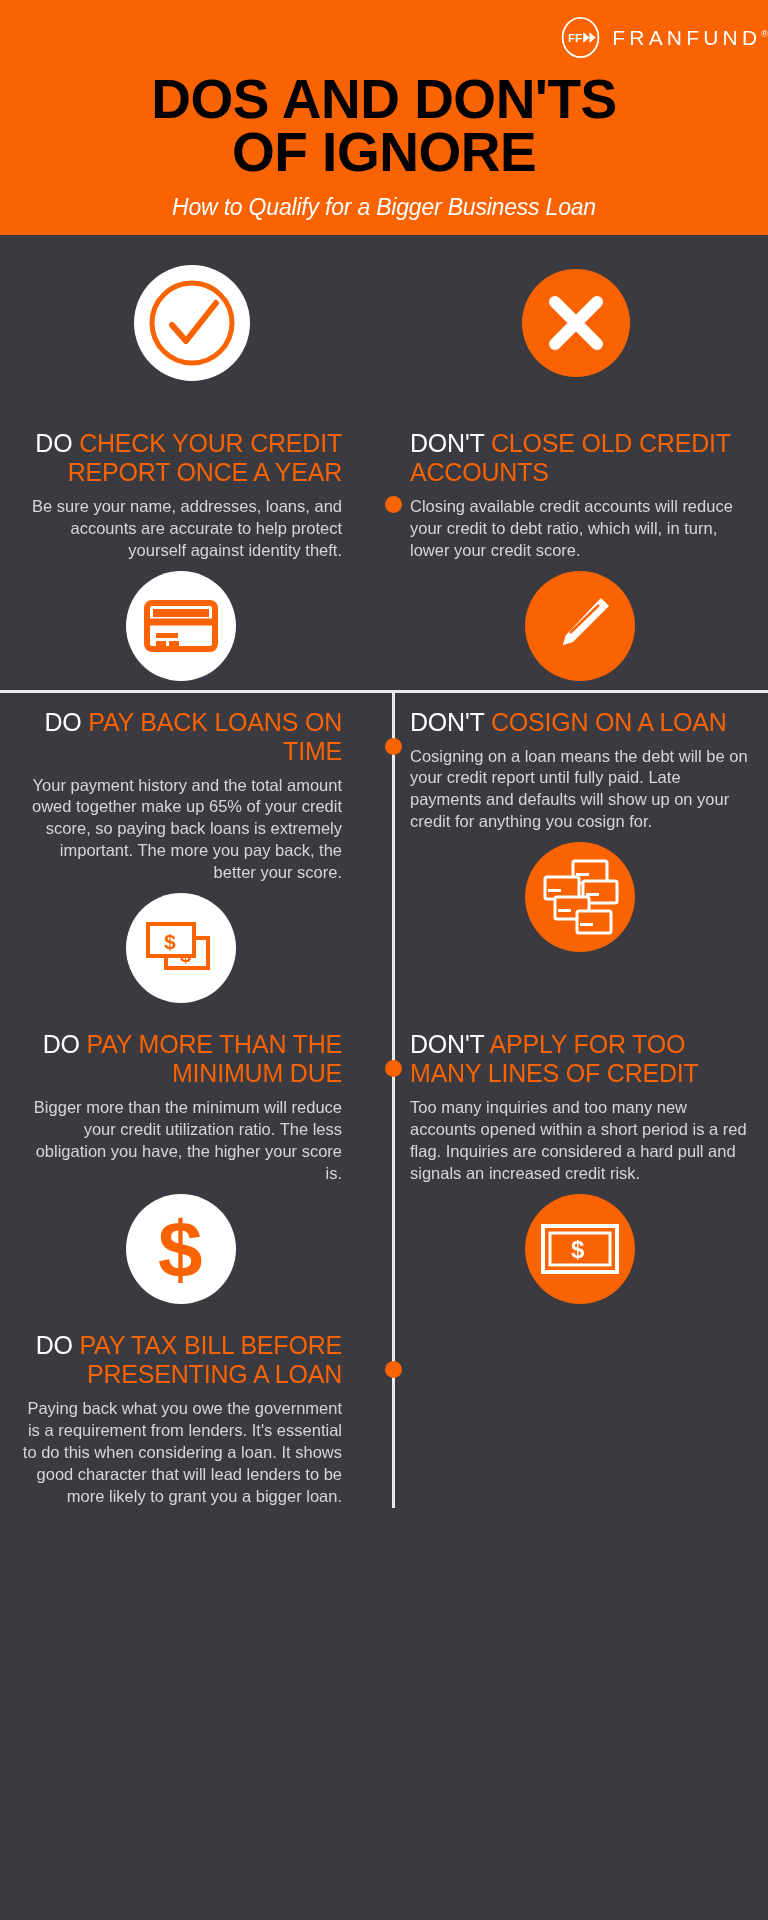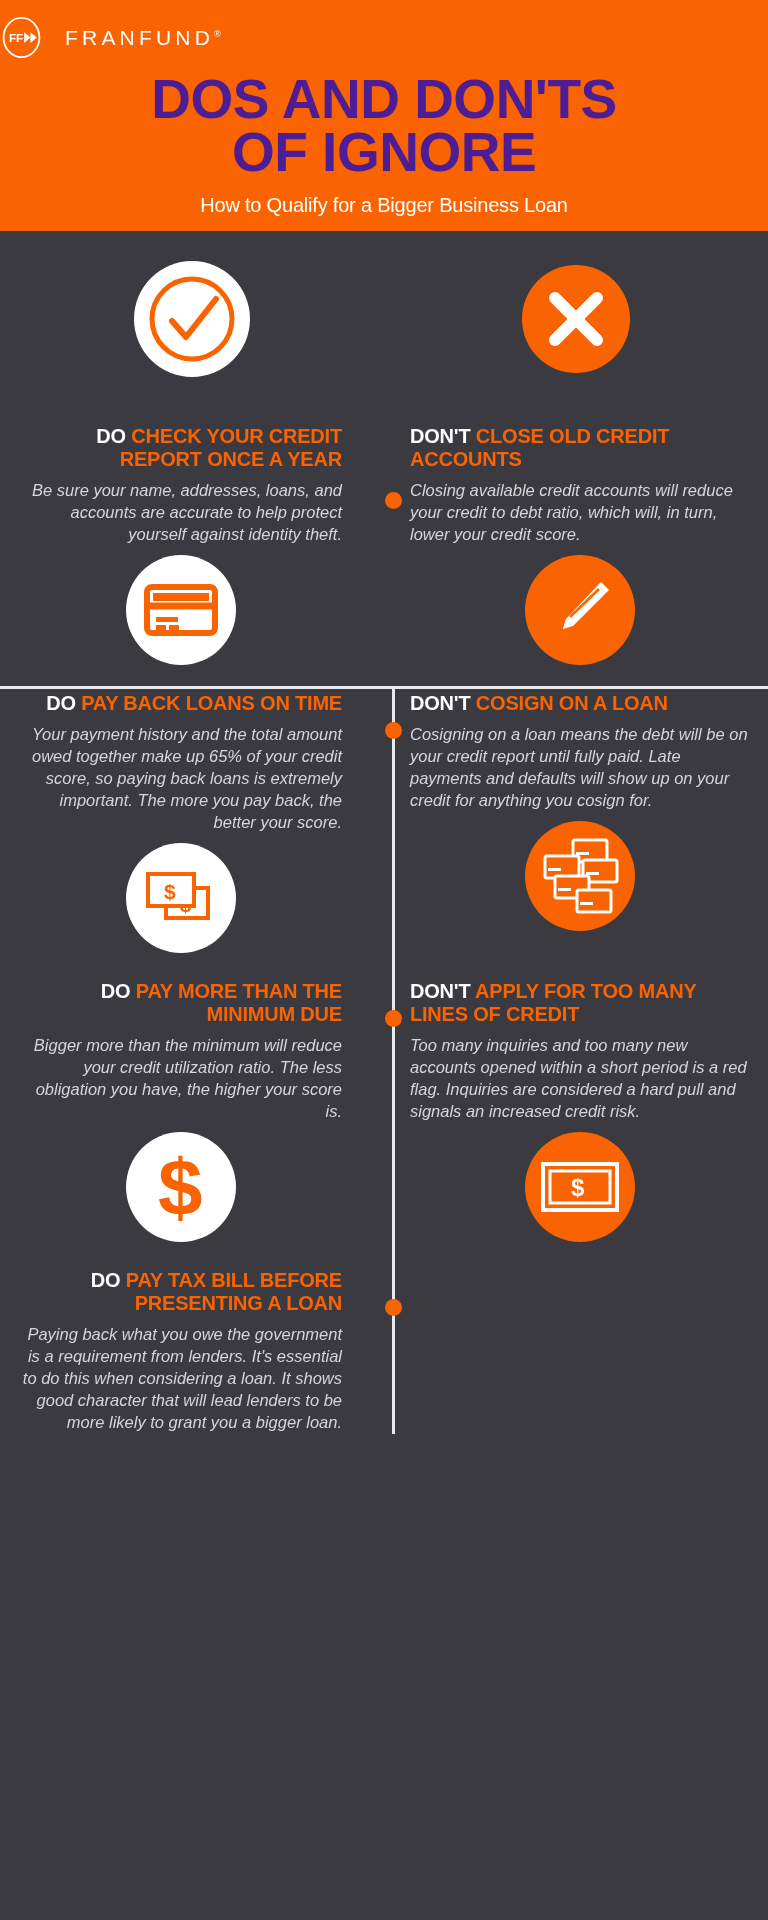--- a/index.html
+++ b/index.html
@@ -13,44 +13,45 @@
   }
 
   
   .header {
     background:#f96302;
     padding:16px 0 14px 0;
     text-align:center;
     position:relative;
   }
   .brand {
-    display:flex; align-items:center; justify-content:flex-start;
-    gap:22px; margin-bottom:14px;
+    display:flex; align-items:center; justify-content:flex-end;
+    gap:10px; margin-bottom:14px;margin-left:43px;
   }
   .brand-mark { width:43px; height:43px; display:block; }
   .brand-name {
     font-size:21px; letter-spacing:4.2px; font-weight:400;
     color:#ffffff; position:relative; line-height:1;
   }
   .brand-name .reg {
     font-size:9px; vertical-align:super; letter-spacing:0;
   }
   .title {
     font-family:"Liberation Sans", sans-serif;
     font-weight:bold;
     font-size:55px;
     line-height:0.97;
     letter-spacing:-0.5px;
-    color:#4c1d95;
+    color:#000000;
     padding:0 20px;
   }
   .title .l2 { display:block; }
   .subtitle {
     margin-top:14px;
-    font-size:20px;
+    font-size:23px;
+    font-style:italic;
     font-weight:400;
     color:#ffffff;
     letter-spacing:-0.2px;
     white-space:nowrap;
   }
 
   
   .board { position:relative; background:#3a3a40; }
 
   
@@ -97,36 +98,35 @@
   .icon-circle-w {
     width:110px; height:110px; border-radius:50%;
     background:#ffffff; display:flex; align-items:center; justify-content:center;
   }
   .icon-circle-o {
     width:110px; height:110px; border-radius:50%;
     background:#f96302; display:flex; align-items:center; justify-content:center;
   }
 
   .heading {
-    font-weight:bold;
-    font-size:20px;
+    font-weight:normal;
+    font-size:25px;
     line-height:1.16;
     letter-spacing:-0.2px;
     color:#f96302;
     text-transform:uppercase;
   }
   .heading .kw { color:#ffffff; }
 
   .para {
     margin-top:9px;
     font-size:16.5px;
     line-height:1.33;
     color:#d5d6d8;
     font-weight:400;
-    font-style:italic;
   }
 
   
   .dot {
     position:absolute;
     left:385px;
     width:17px; height:17px; border-radius:50%;
     background:#f96302; z-index:3;
   }
 </style>

